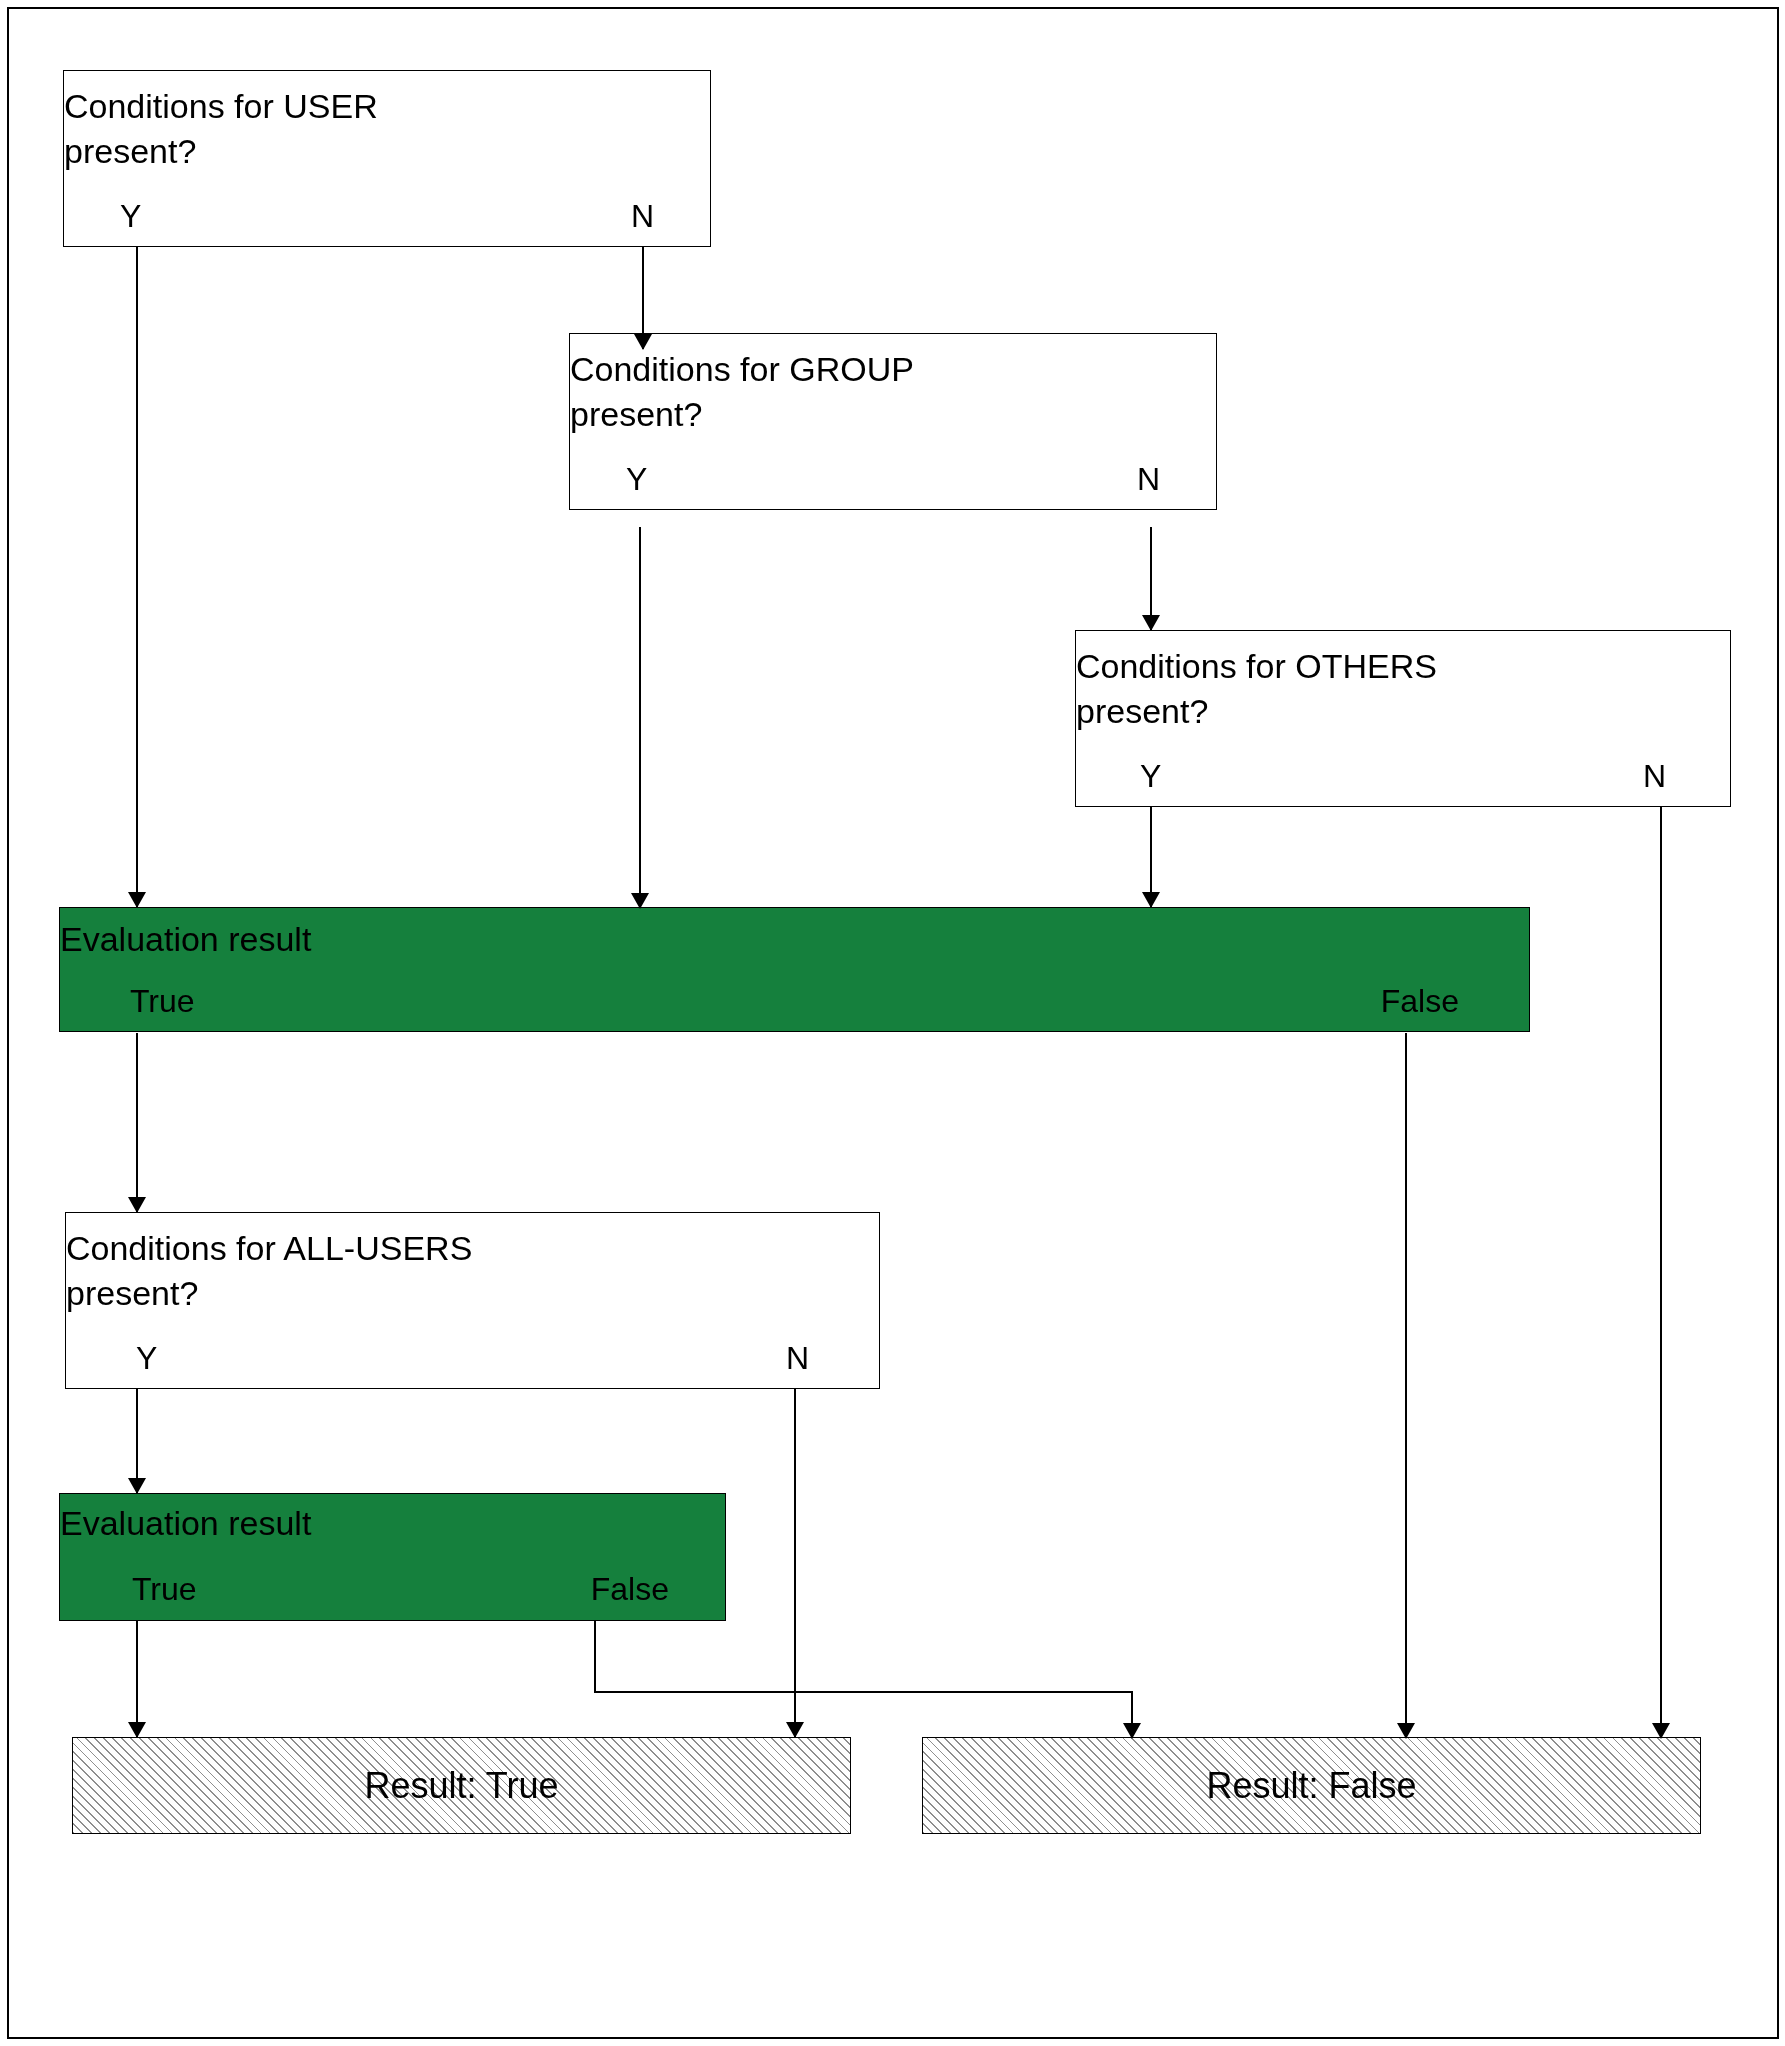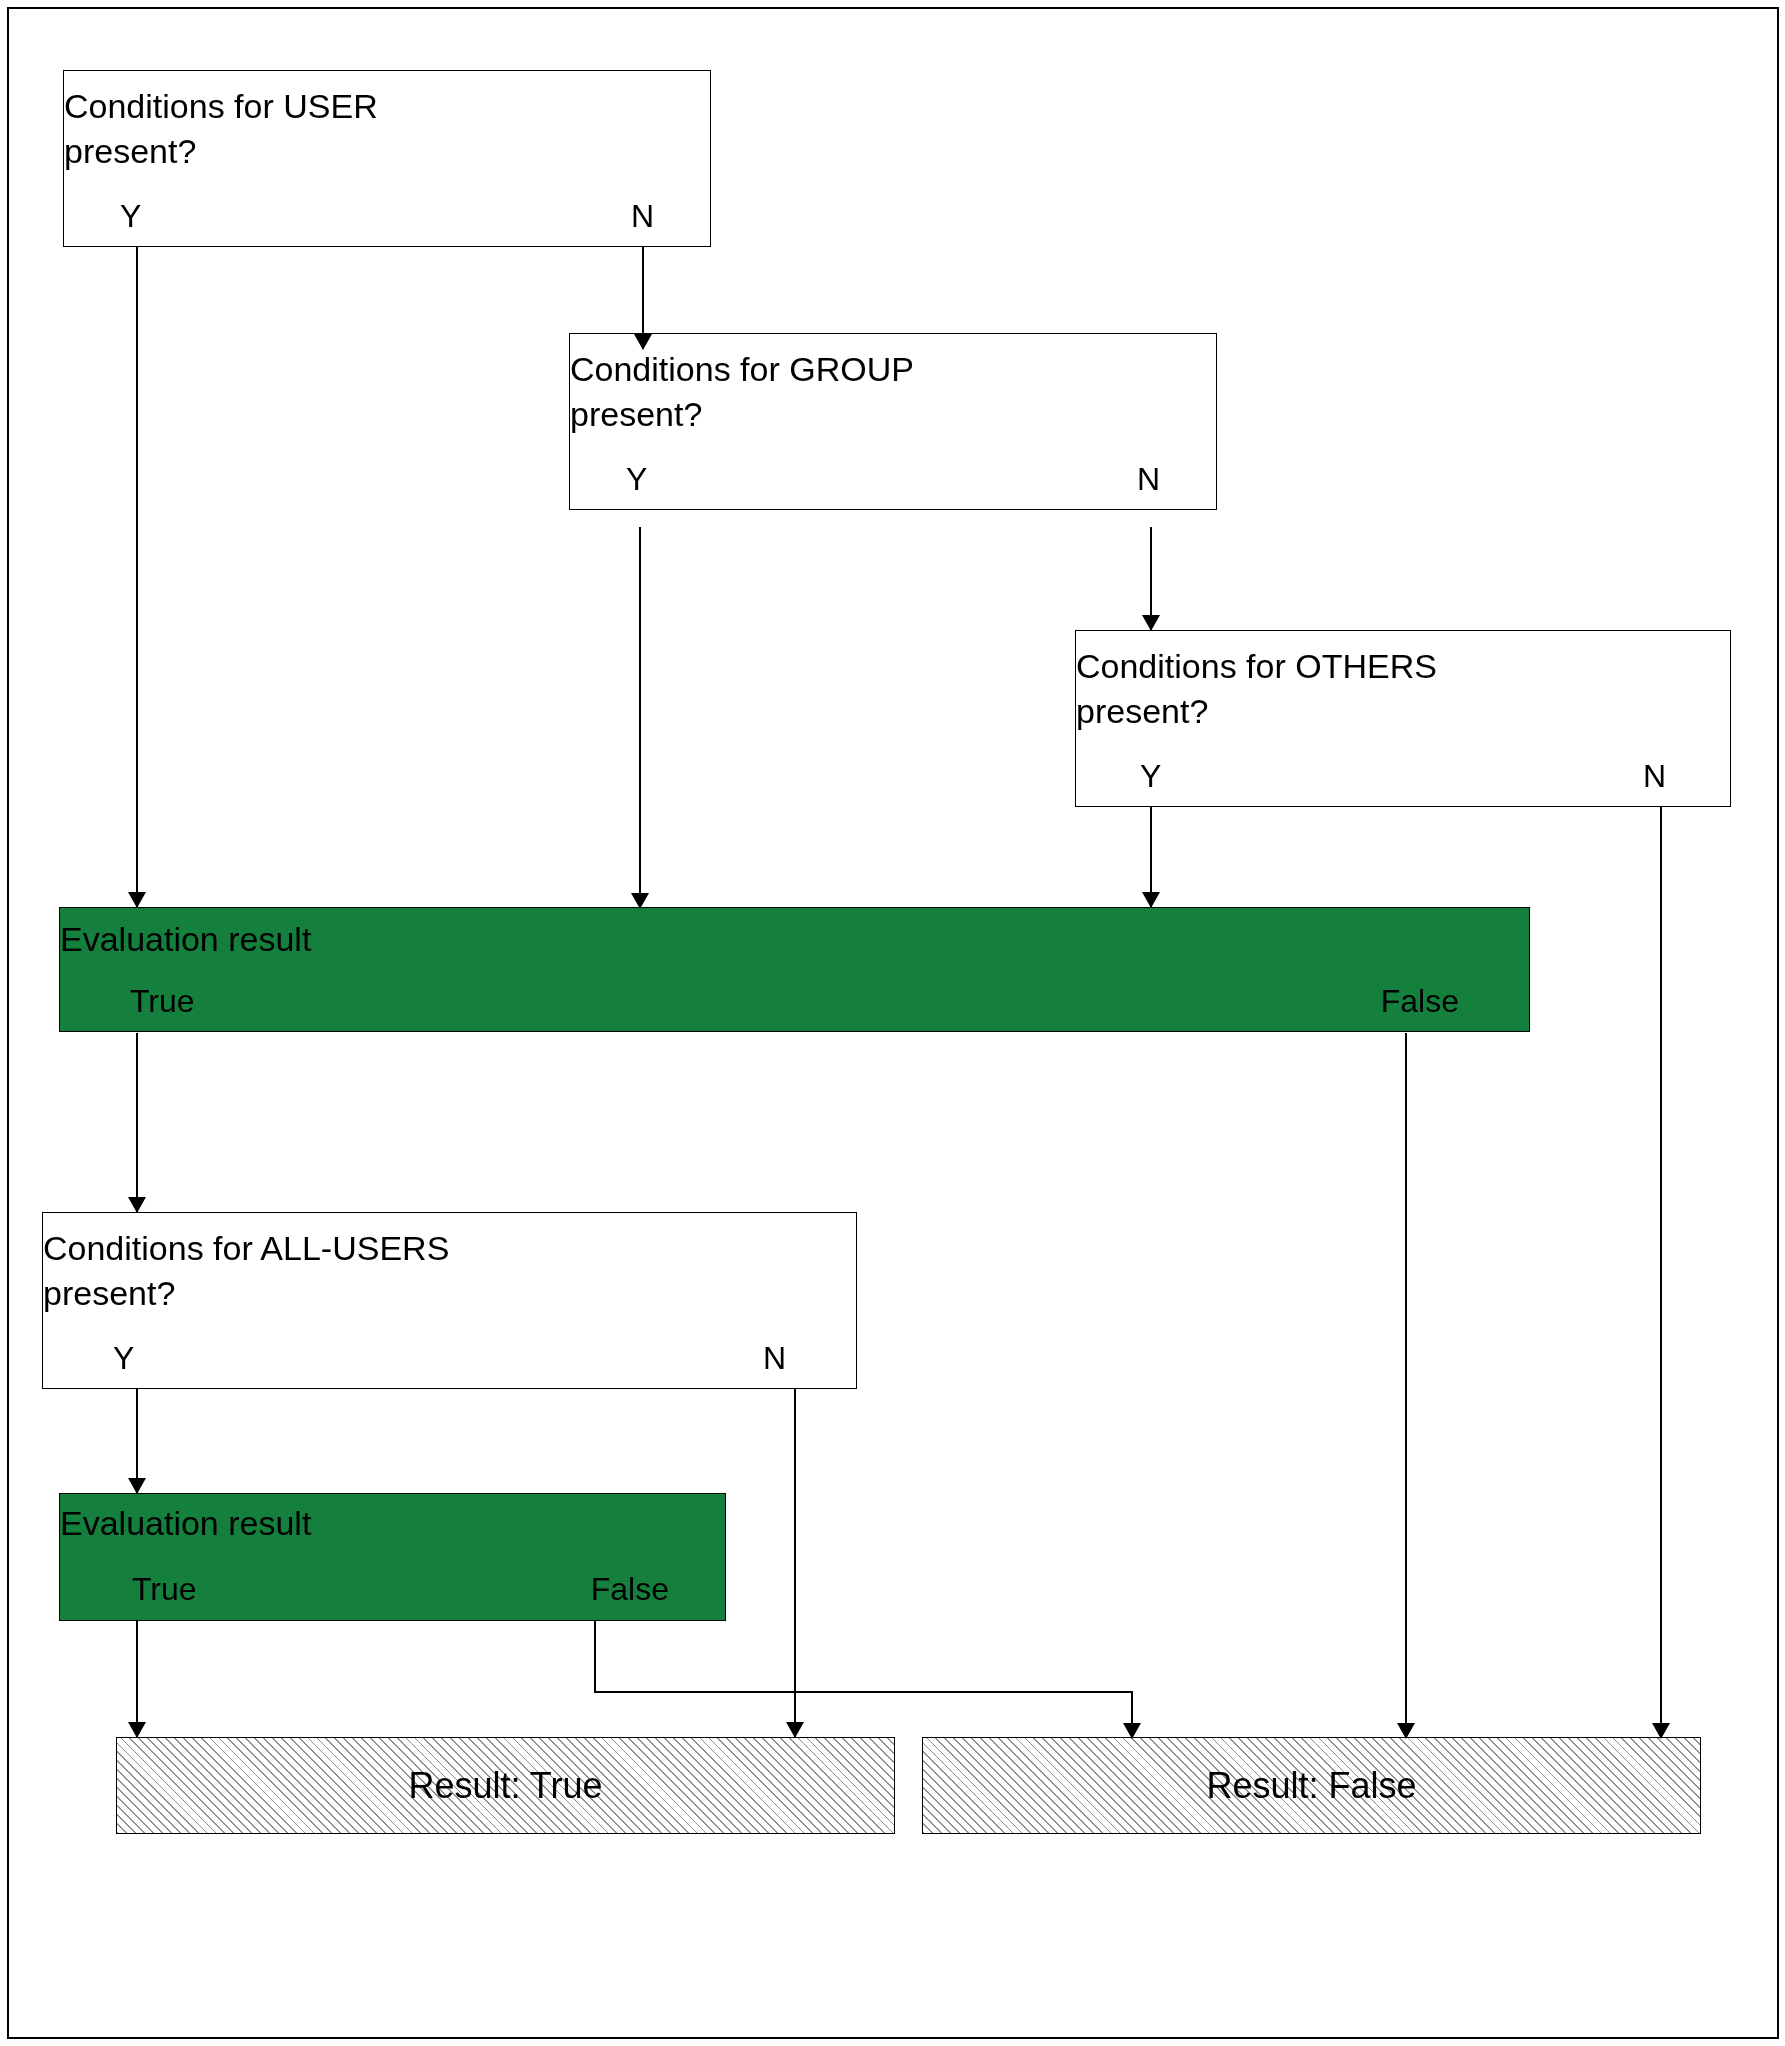--- a/index.html
+++ b/index.html
@@ -126,40 +126,40 @@
   </div>
 
   <div class="box evalbar" style="left:59px; top:907px; width:1471px; height:125px;">
     <div class="title" style="padding-top:9px;">Evaluation result</div>
     <div class="tf-row pad-b">
       <span>True</span>
       <span>False</span>
     </div>
   </div>
 
-  <div class="box" style="left:42px; top:1212px; width:815px; height:177px;">
+  <div class="box" style="left:65px; top:1212px; width:815px; height:177px;">
     <div class="title">
       <div>Conditions for ALL-USERS</div>
       <div>present?</div>
     </div>
     <div class="yn-row pad-b">
       <span>Y</span>
       <span>N</span>
     </div>
   </div>
 
   <div class="box evalbar" style="left:59px; top:1493px; width:667px; height:128px;">
     <div class="title" style="padding-top:7.2px;">Evaluation result</div>
     <div class="tf-row pad-d" style="bottom:12.5px;">
       <span>True</span>
       <span>False</span>
     </div>
   </div>
 
-  <div class="result" style="left:72px; top:1737px; width:779px; height:97px;margin-left:44px;">
+  <div class="result" style="left:72px; top:1737px; width:779px; height:97px;">
     <span>Result: True</span>
   </div>
 
   <div class="result" style="left:922px; top:1737px; width:779px; height:97px;">
     <span>Result: False</span>
   </div>
 
   <div class="arrow" style="left:136px; top:247px; height:660px;"></div>
   <div class="arrow" style="left:642px; top:247px; height:102px;"></div>
 

